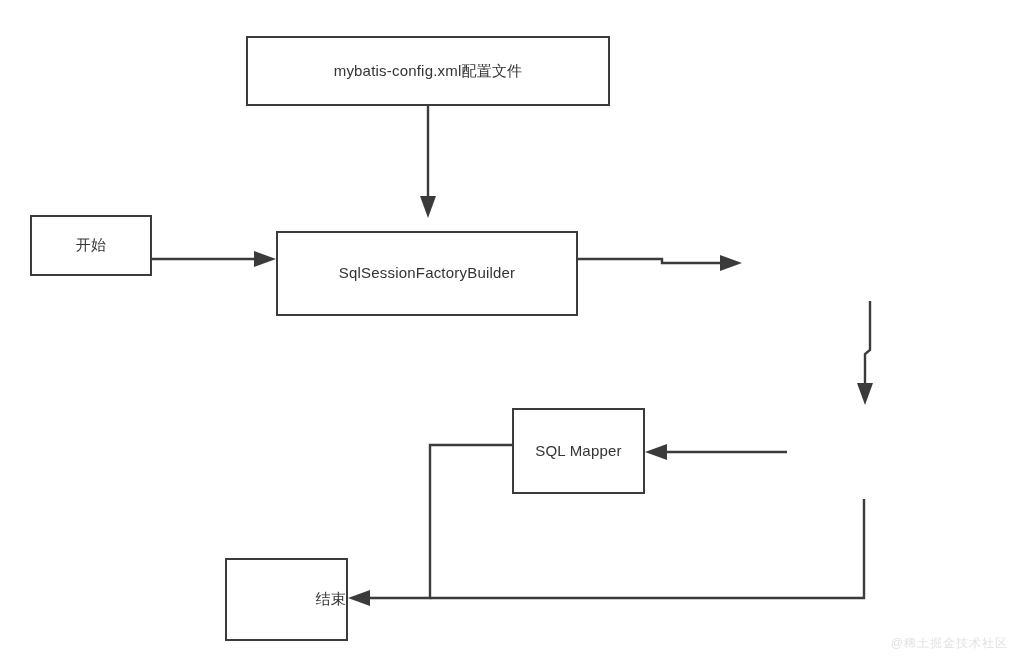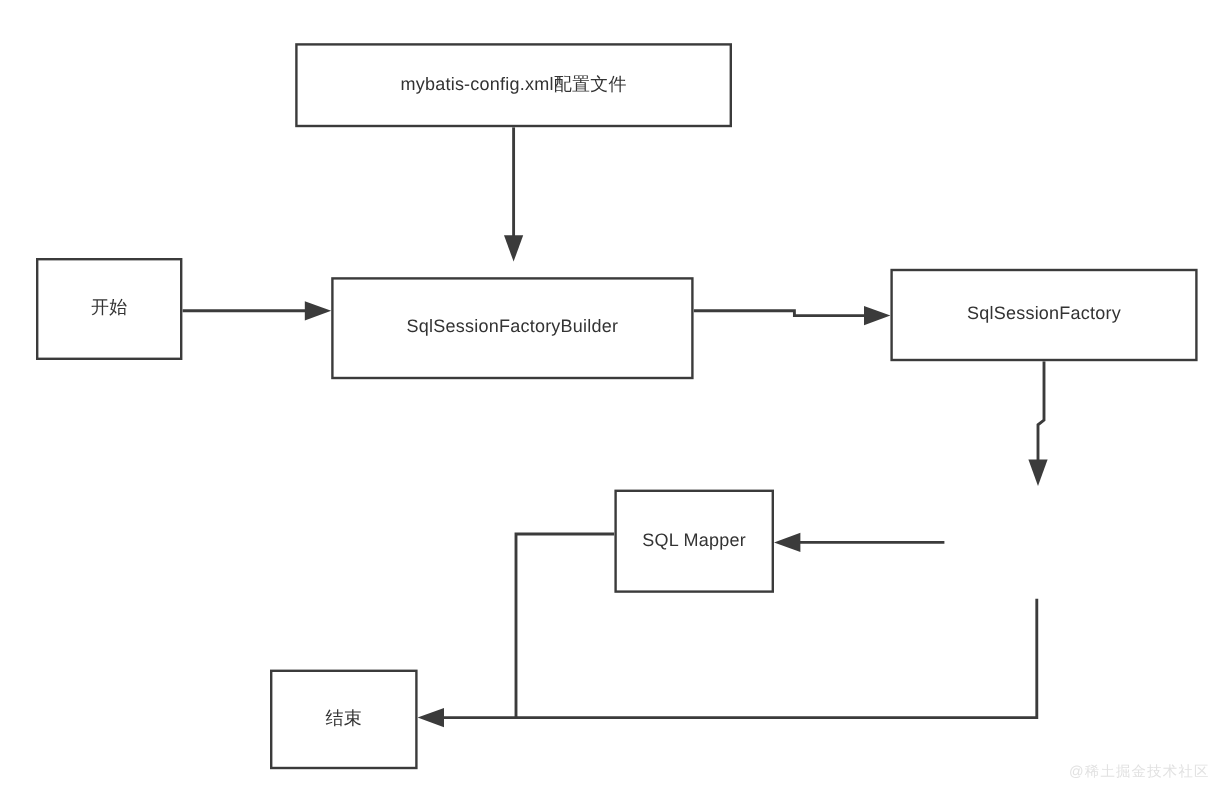--- a/index.html
+++ b/index.html
@@ -101,36 +101,33 @@
 
     <g>
       <path class="edge-path" d="M 864 499 L 864 598 L 430 598"></path>
     </g>
   </svg>
 
   <div class="node" style="left:246px; top:36px; width:364px; height:70px;">
     <span class="node-label">mybatis-config.xml配置文件</span>
   </div>
 
-  <div class="node" style="left:30px; top:215px; width:122px; height:85px;">
+  <div class="node" style="left:30px; top:215px; width:122px; height:61px;">
     <span class="node-label">开始</span>
   </div>
 
   <div class="node" style="left:276px; top:231px; width:302px; height:85px;">
     <span class="node-label">SqlSessionFactoryBuilder</span>
   </div>
 
-  <div class="node" style="left:742px; top:224px; width:256px; height:77px;">
-    <span class="node-label">SqlSessionFactory</span>
-  </div>
 
   <div class="node" style="left:512px; top:408px; width:133px; height:86px;">
     <span class="node-label">SQL Mapper</span>
   </div>
 
 
-  <div class="node" style="left:225px; top:558px; width:123px; height:83px;">
+  <div class="node" style="left:225px; top:558px; width:123px; height:83px;justify-content:flex-end;">
     <span class="node-label">结束</span>
   </div>
 
   <div id="watermark">@稀土掘金技术社区</div>
 
 </div>
 
 </body></html>

